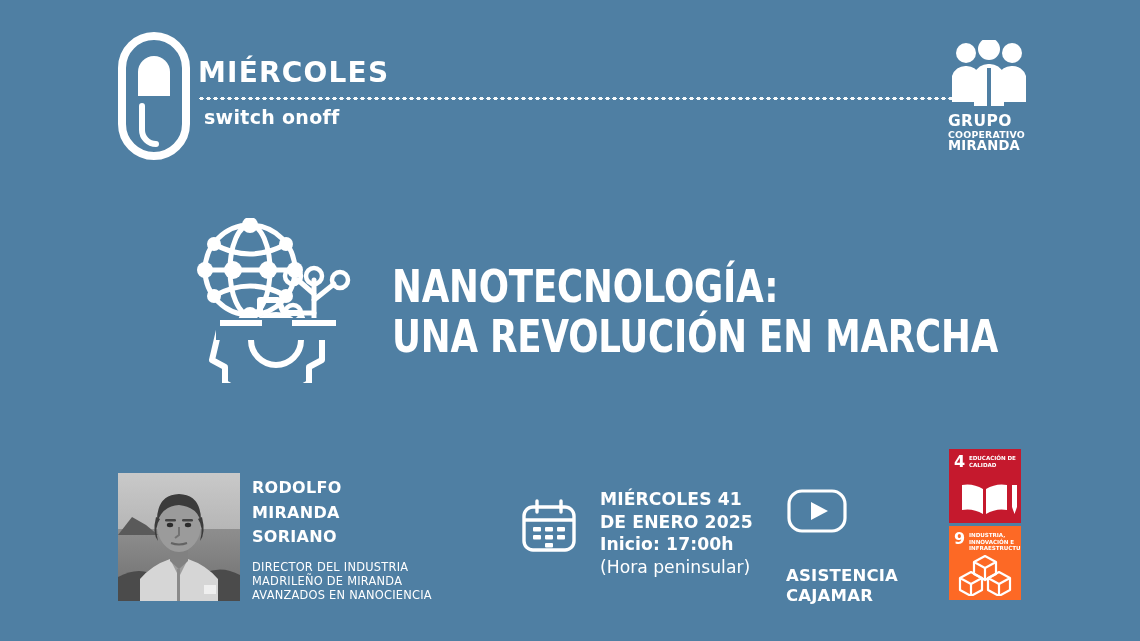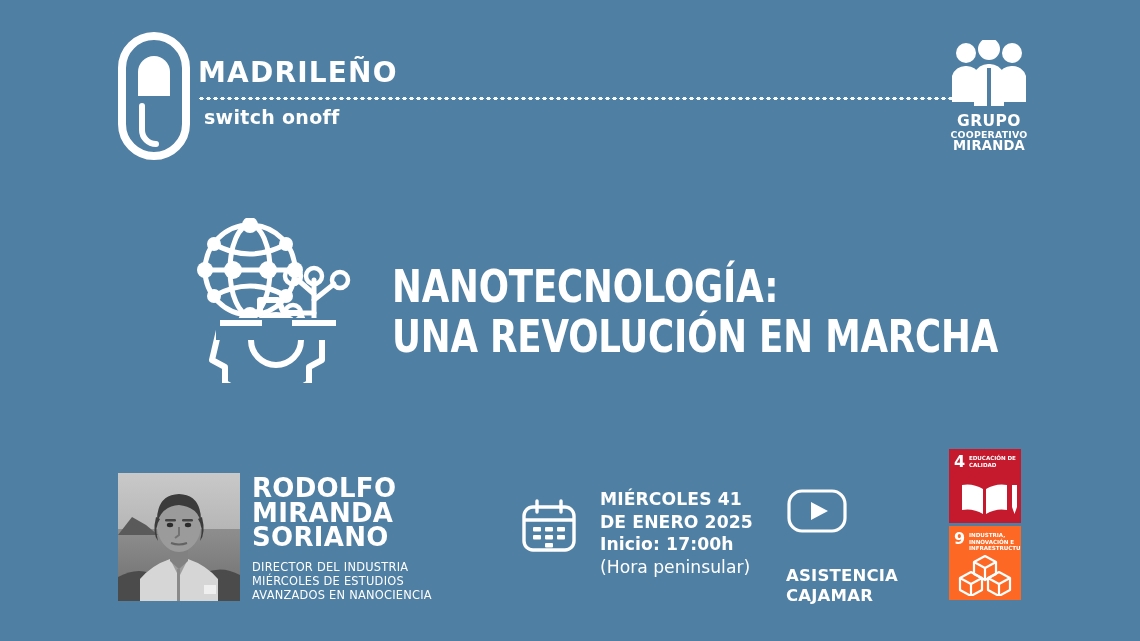--- a/index.html
+++ b/index.html
@@ -28,21 +28,21 @@
     background-image:radial-gradient(#ffffff 42%, rgba(255,255,255,0) 45%);
     background-size:7px 5px; background-repeat:repeat-x; opacity:.95;
   }
   #brand-sub {
     position:absolute; left:6px; top:48px;
     font-family:"DejaVu Sans", sans-serif;
     font-weight:700; font-size:19px; letter-spacing:.3px; color:#ffffff;
   }
 
   
-  #cajamar { position:absolute; left:948px; top:40px; width:82px; height:120px; text-align:center; }
+  #cajamar { position:absolute; left:948px; top:40px; width:82px; height:120px; text-align:left; }
   #cajamar-mark { width:82px; height:68px; }
   #cajamar-text { margin-top:2px; line-height:1.02; }
   #cajamar-text .l1 { font-family:"DejaVu Sans",sans-serif; font-weight:700; font-size:15.5px; letter-spacing:.4px; display:block; }
   #cajamar-text .l2 { font-family:"DejaVu Sans",sans-serif; font-weight:700; font-size:9.4px; letter-spacing:.2px; display:block; }
   #cajamar-text .l3 { font-family:"DejaVu Sans",sans-serif; font-weight:700; font-size:13.2px; letter-spacing:.2px; display:block; }
 
   
   #nano-icon { position:absolute; left:188px; top:218px; width:172px; height:165px; }
   #title-block { position:absolute; left:392px; top:262px; width:720px; }
   .title-line {
@@ -55,21 +55,21 @@
   
   #footer { position:absolute; left:0; top:440px; width:1140px; height:201px; }
 
   #speaker-photo {
     position:absolute; left:118px; top:33px; width:122px; height:128px;
     filter:grayscale(1); overflow:hidden;
   }
   #speaker-info { position:absolute; left:252px; top:36px; width:190px; }
   #speaker-name {
     font-family:"DejaVu Sans",sans-serif; font-weight:700;
-    font-size:26px; line-height:24.5px; letter-spacing:.3px;
+    font-size:16px; line-height:24.5px; letter-spacing:.3px;
   }
   #speaker-role {
     margin-top:10px;
     font-family:"DejaVu Sans",sans-serif; font-weight:400;
     font-size:11.4px; line-height:14.2px; letter-spacing:.25px;
   }
 
   #date-block { position:absolute; left:520px; top:48px; width:240px; }
   #calendar-icon { position:absolute; left:0; top:10px; width:58px; height:56px; }
   #date-text { position:absolute; left:80px; top:0px; width:170px; }
@@ -113,21 +113,21 @@
 
 <div id="header">
 
   <svg id="pill-icon" viewBox="0 0 72 128">
     <rect x="4" y="4" width="64" height="120" rx="32" ry="32" fill="none" stroke="#ffffff" stroke-width="8"></rect>
     <path d="M20 64 V40 a16 16 0 0 1 32 0 V64 Z" fill="#ffffff"></path>
     <path d="M24 74 V98 a14 14 0 0 0 14 14" fill="none" stroke="#ffffff" stroke-width="6" stroke-linecap="round"></path>
   </svg>
 
   <div id="brand-block">
-    <div id="brand-title">MADRILEÑO</div>
+    <div id="brand-title">MIÉRCOLES</div>
     <div id="brand-dotline"></div>
     <div id="brand-sub">switch onoff</div>
   </div>
 
   <div id="cajamar">
     <svg id="cajamar-mark" viewBox="0 0 82 68">
       <circle cx="18" cy="13" r="10" fill="#ffffff"></circle>
       <circle cx="41" cy="9" r="11" fill="#ffffff"></circle>
       <circle cx="64" cy="13" r="10" fill="#ffffff"></circle>
       <path d="M4 62 V36 a14 14 0 0 1 14 -10 a14 14 0 0 1 14 10 V62 Z" fill="#ffffff"></path>
@@ -240,21 +240,21 @@
   </div>
 
   <div id="speaker-info">
     <div id="speaker-name">
       <div>RODOLFO</div>
       <div>MIRANDA</div>
       <div>SORIANO</div>
     </div>
     <div id="speaker-role">
       <div>DIRECTOR DEL INDUSTRIA</div>
-      <div>MIÉRCOLES DE ESTUDIOS</div>
+      <div>MADRILEÑO DE MIRANDA</div>
       <div>AVANZADOS EN NANOCIENCIA</div>
     </div>
   </div>
 
   <div id="date-block">
     <svg id="calendar-icon" viewBox="0 0 58 56">
       <rect x="4" y="9" width="50" height="43" rx="9" ry="9" fill="none" stroke="#ffffff" stroke-width="3.4"></rect>
       <path d="M4 22 H54" stroke="#ffffff" stroke-width="3.4" fill="none"></path>
       <path d="M17 3 V14" stroke="#ffffff" stroke-width="3.4" stroke-linecap="round"></path>
       <path d="M41 3 V14" stroke="#ffffff" stroke-width="3.4" stroke-linecap="round"></path>

